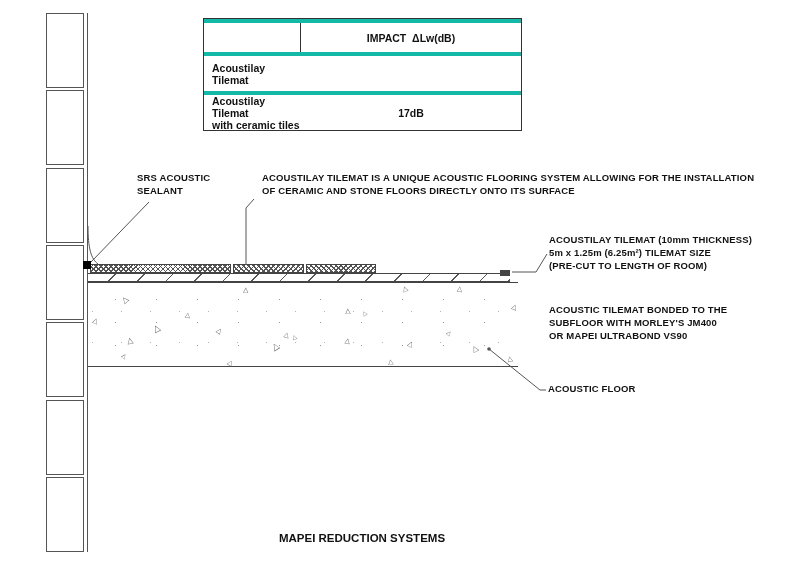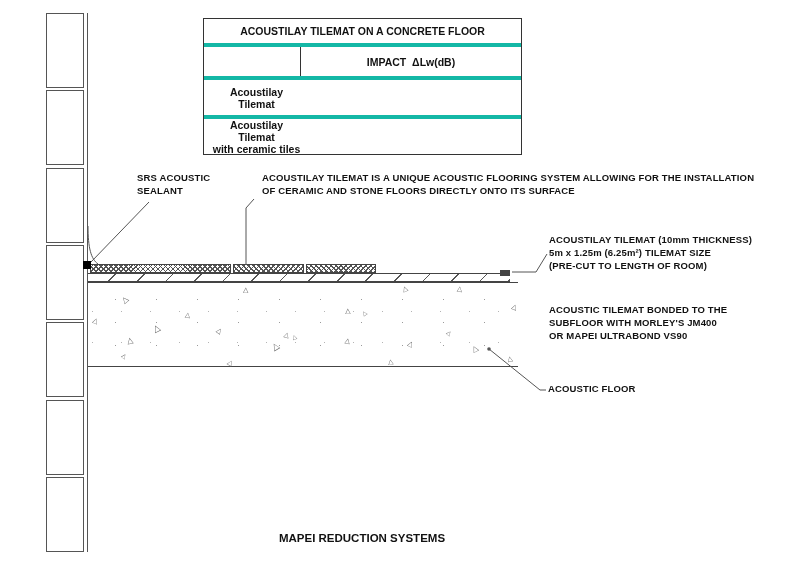--- a/index.html
+++ b/index.html
@@ -74,21 +74,21 @@
     height:24px; display:flex; align-items:center; justify-content:center;
     text-align:center;
   }
   .tbl-row { border-top:4px solid #14b8a6; display:grid; grid-template-columns:97px 1fr; }
   .tbl-row-header { height:29px; }
   .tbl-row-data   { height:35px; }
   .tbl-cell-blank  { border-right:1px solid #333; }
   .tbl-cell-impact { display:flex; align-items:center; justify-content:center; white-space:pre; }
   .tbl-cell-label  {
     display:flex; align-items:center; padding-left:8px;
-    white-space:pre-line; line-height:12px;text-align:center;
+    white-space:pre-line; line-height:12px;
   }
   .tbl-cell-value  { display:flex; align-items:center; justify-content:center; }
 
   
   .footer-title {
     position:absolute; left:162px; top:503px; width:400px; text-align:center;
     font-size:11.5px; font-weight:700; line-height:14px; color:#111; white-space:pre;
   }
 </style>
 </head>
@@ -154,31 +154,31 @@
 OF CERAMIC AND STONE FLOORS DIRECTLY ONTO ITS SURFACE</div>
   <div class="note lbl-tilemat">ACOUSTILAY TILEMAT (10mm THICKNESS)
 5m x 1.25m (6.25m²) TILEMAT SIZE
 (PRE-CUT TO LENGTH OF ROOM)</div>
   <div class="note lbl-bonding">ACOUSTIC TILEMAT BONDED TO THE
 SUBFLOOR WITH MORLEY'S JM400
 OR MAPEI ULTRABOND VS90</div>
   <div class="note lbl-concrete">ACOUSTIC FLOOR</div>
 
   <div class="spec-table">
-    <div class="tbl-title">ACOUSTILAY TILEMAT ON A CONCRETE FLOOR</div>
     <div class="tbl-row tbl-row-header">
       <div class="tbl-cell-blank"></div>
       <div class="tbl-cell-impact">IMPACT  ΔLw(dB)</div>
     </div>
     <div class="tbl-row tbl-row-data">
       <div class="tbl-cell-label">Acoustilay Tilemat</div>
     </div>
     <div class="tbl-row tbl-row-data">
       <div class="tbl-cell-label">Acoustilay Tilemat
 with ceramic tiles</div>
+      <div class="tbl-cell-value">17dB</div>
     </div>
   </div>
 
   <div class="footer-title">
     <div>MAPEI REDUCTION SYSTEMS</div>
     
   </div>
 
 </div>
 

